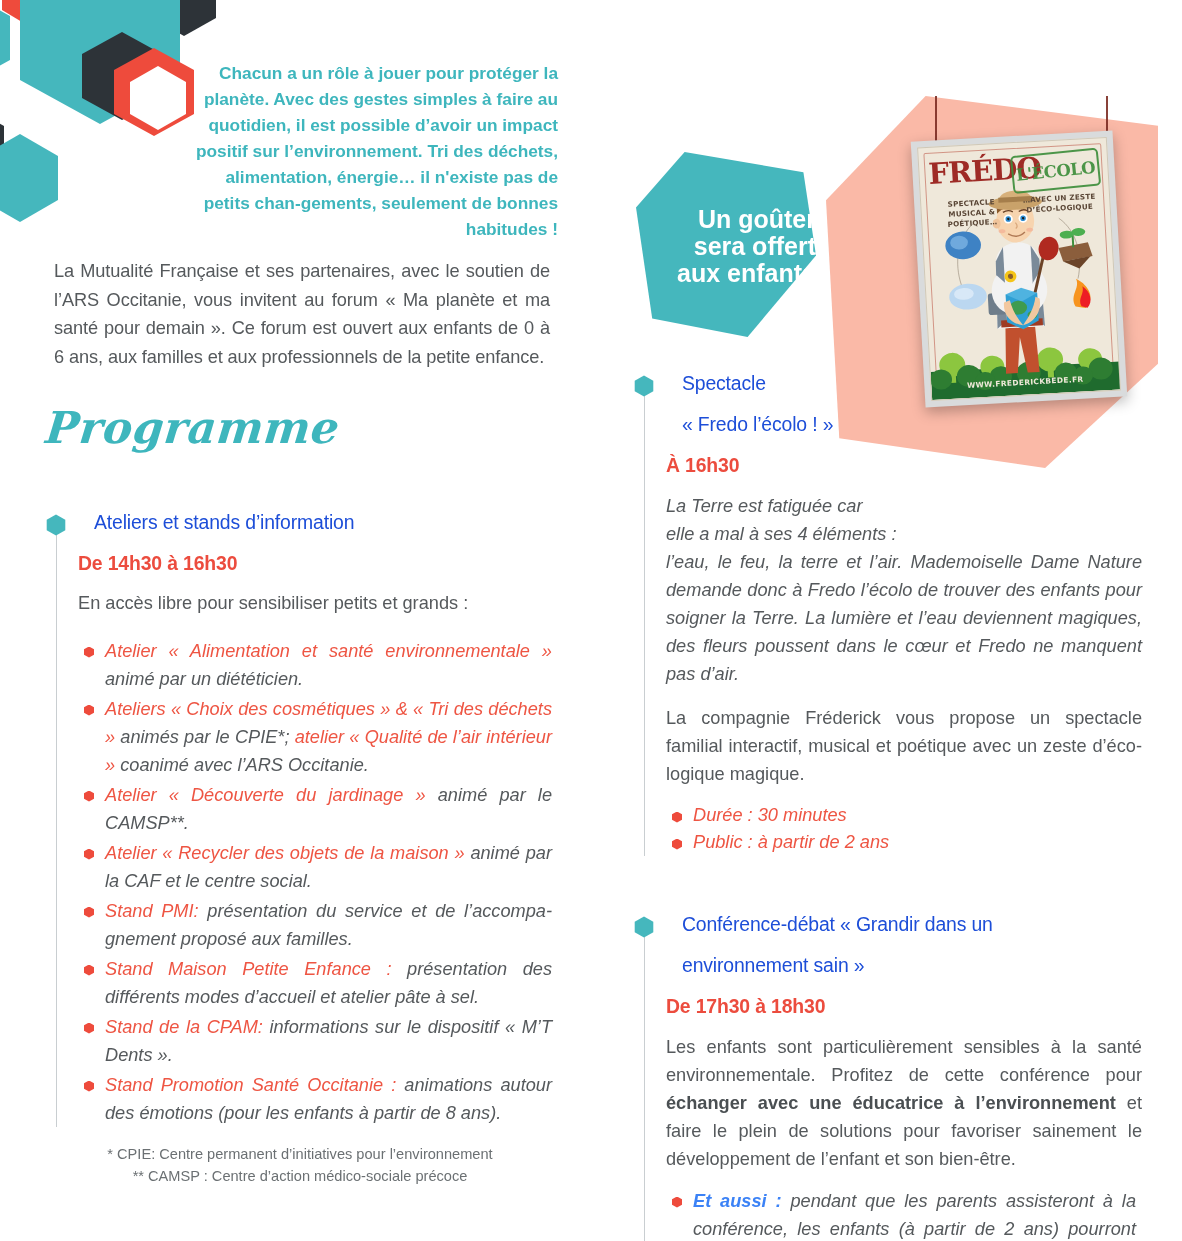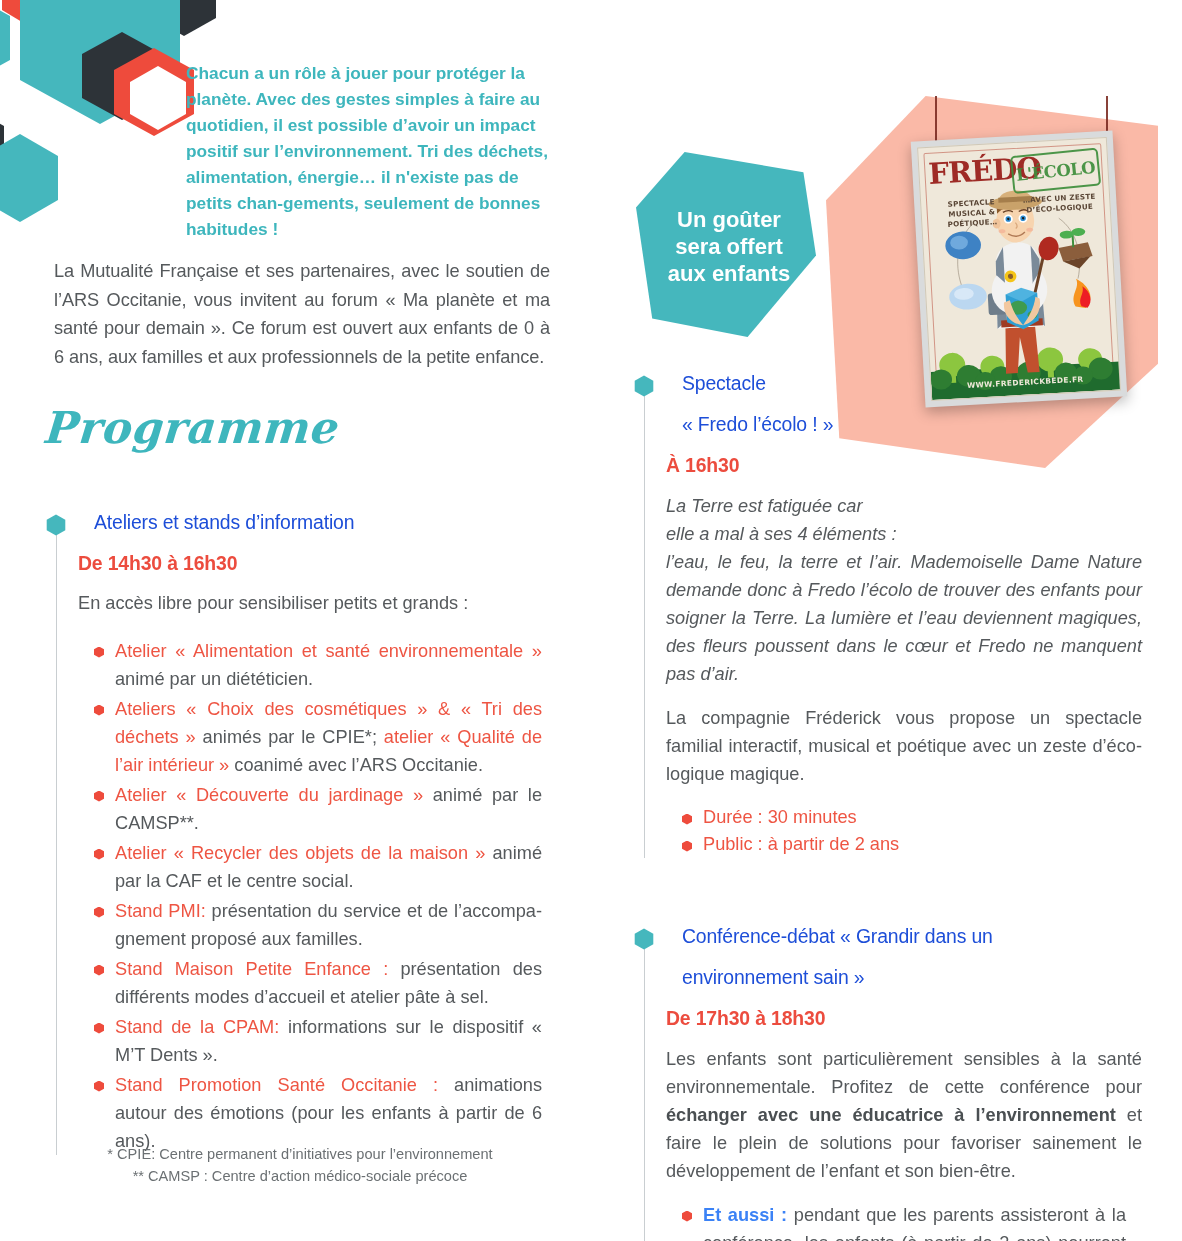--- a/index.html
+++ b/index.html
@@ -18,20 +18,21 @@
   #hex-cluster svg{display:block;}
 
   
   .left-col{position:absolute;left:46px;top:60px;width:512px;}
 
   .intro-quote{
     color:#3EB6BD;
     font-weight:bold;
     font-size:17.3px;
     line-height:26px;
+    text-align:right;
     margin:0 0 0 0;
     padding-left:140px;
   }
 
   .lead{
     margin:8px;
     font-size:18.2px;
     line-height:28.5px;
     text-align:justify;
     color:#55595c;
@@ -77,21 +78,21 @@
     letter-spacing:-0.15px;
   }
   .block-intro{
     margin:0 0 20px 0;
     font-size:18.2px;
     line-height:27px;
     color:#55595c;
   }
 
   
-  ul.bul{list-style:none;margin:16px;padding:0;}
+  ul.bul{list-style:none;margin:6px;padding:0;font-style:italic;}
   ul.bul li{
     position:relative;
     padding-left:21px;
     font-size:18.2px;
     line-height:28px;
     text-align:justify;
     color:#55595c;
     margin-bottom:2px;
   }
   ul.bul li .dot{
@@ -194,22 +195,22 @@
   #gouter-badge{
     position:absolute;left:636px;top:152px;width:180px;height:185px;
   }
   #gouter-badge .bg{
     position:absolute;inset:0;
     background:#45B7BD;
     clip-path:polygon(27% 0%, 93% 11%, 100% 56%, 62% 100%, 9% 90%, 0% 30%);
   }
   #gouter-badge .txt{
     position:absolute;inset:0;
-    display:flex;flex-direction:column;align-items:center;justify-content:center;
-    color:#fff;font-weight:bold;font-size:22px;line-height:27px;text-align:center;
+    display:flex;flex-direction:column;align-items:flex-end;justify-content:center;
+    color:#fff;font-weight:bold;font-size:25px;line-height:27px;text-align:center;
     padding-left:6px;padding-top:4px;box-sizing:border-box;
   }
 
   .ital{
     font-style:italic;
     font-size:18.2px;
     line-height:28px;
     color:#55595c;
     margin:0 0 16px 0;
     text-align:justify;
@@ -278,21 +279,21 @@
       <p class="block-intro">En accès libre pour sensibiliser petits et grands :</p>
 
       <ul class="bul">
         <li><span class="dot"></span><span class="red">Atelier « Alimentation et santé environnementale »</span><span class="grey"> animé par un diététicien.</span></li>
         <li><span class="dot"></span><span class="red">Ateliers « Choix des cosmétiques » &amp; « Tri des déchets »</span><span class="grey"> animés par le CPIE*; </span><span class="red">atelier « Qualité de l’air intérieur »</span><span class="grey"> coanimé avec l’ARS Occitanie.</span></li>
         <li><span class="dot"></span><span class="red">Atelier « Découverte du jardinage »</span><span class="grey"> animé par le CAMSP**.</span></li>
         <li><span class="dot"></span><span class="red">Atelier « Recycler des objets de la maison »</span><span class="grey"> animé par la CAF et le centre social.</span></li>
         <li><span class="dot"></span><span class="red">Stand PMI:</span><span class="grey"> présentation du service et de l’accompa-gnement proposé aux familles.</span></li>
         <li><span class="dot"></span><span class="red">Stand Maison Petite Enfance :</span><span class="grey"> présentation des différents modes d’accueil et atelier pâte à sel.</span></li>
         <li><span class="dot"></span><span class="red">Stand de la CPAM:</span><span class="grey"> informations sur le dispositif « M’T Dents ».</span></li>
-        <li><span class="dot"></span><span class="red">Stand Promotion Santé Occitanie :</span><span class="grey"> animations autour des émotions (pour les enfants à partir de 6 ans).</span></li>
+        <li><span class="dot"></span><span class="red">Stand Promotion Santé Occitanie :</span><span class="grey"> animations autour des émotions (pour les enfants à partir de 8 ans).</span></li>
       </ul>
     </div>
   </div>
 
   <div class="footnote">
     <div>* CPIE: Centre permanent d’initiatives pour l’environnement</div>
     <div>** CAMSP : Centre d’action médico-sociale précoce</div>
   </div>
 
   <div id="pink-shape"></div>

